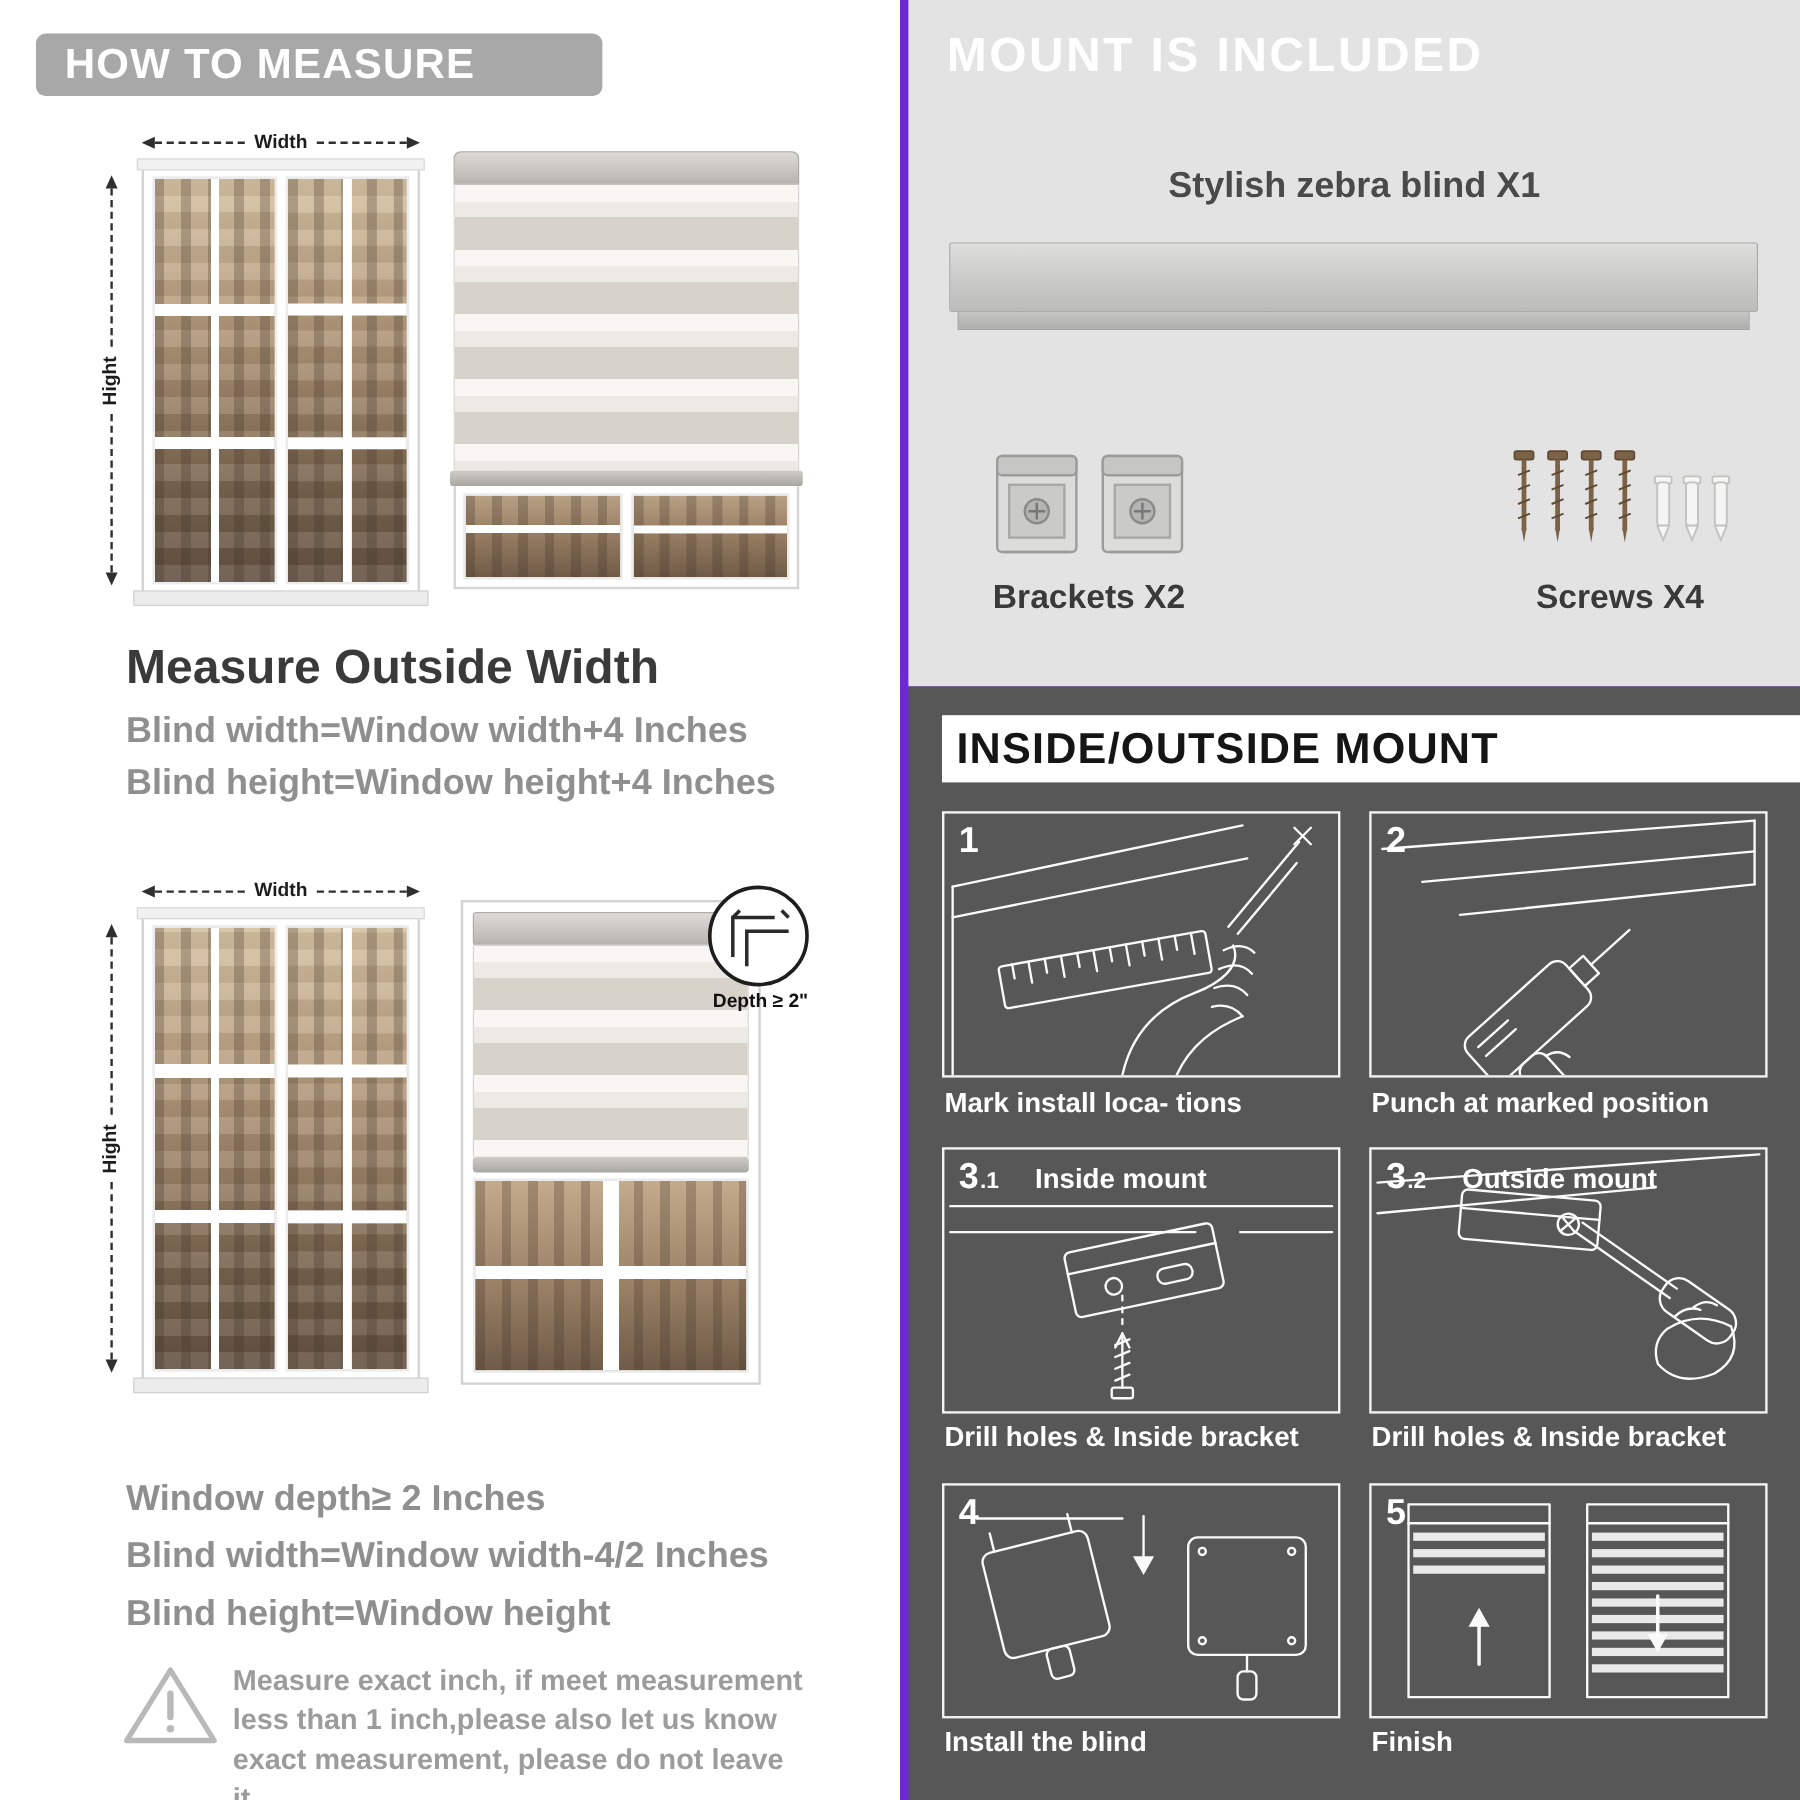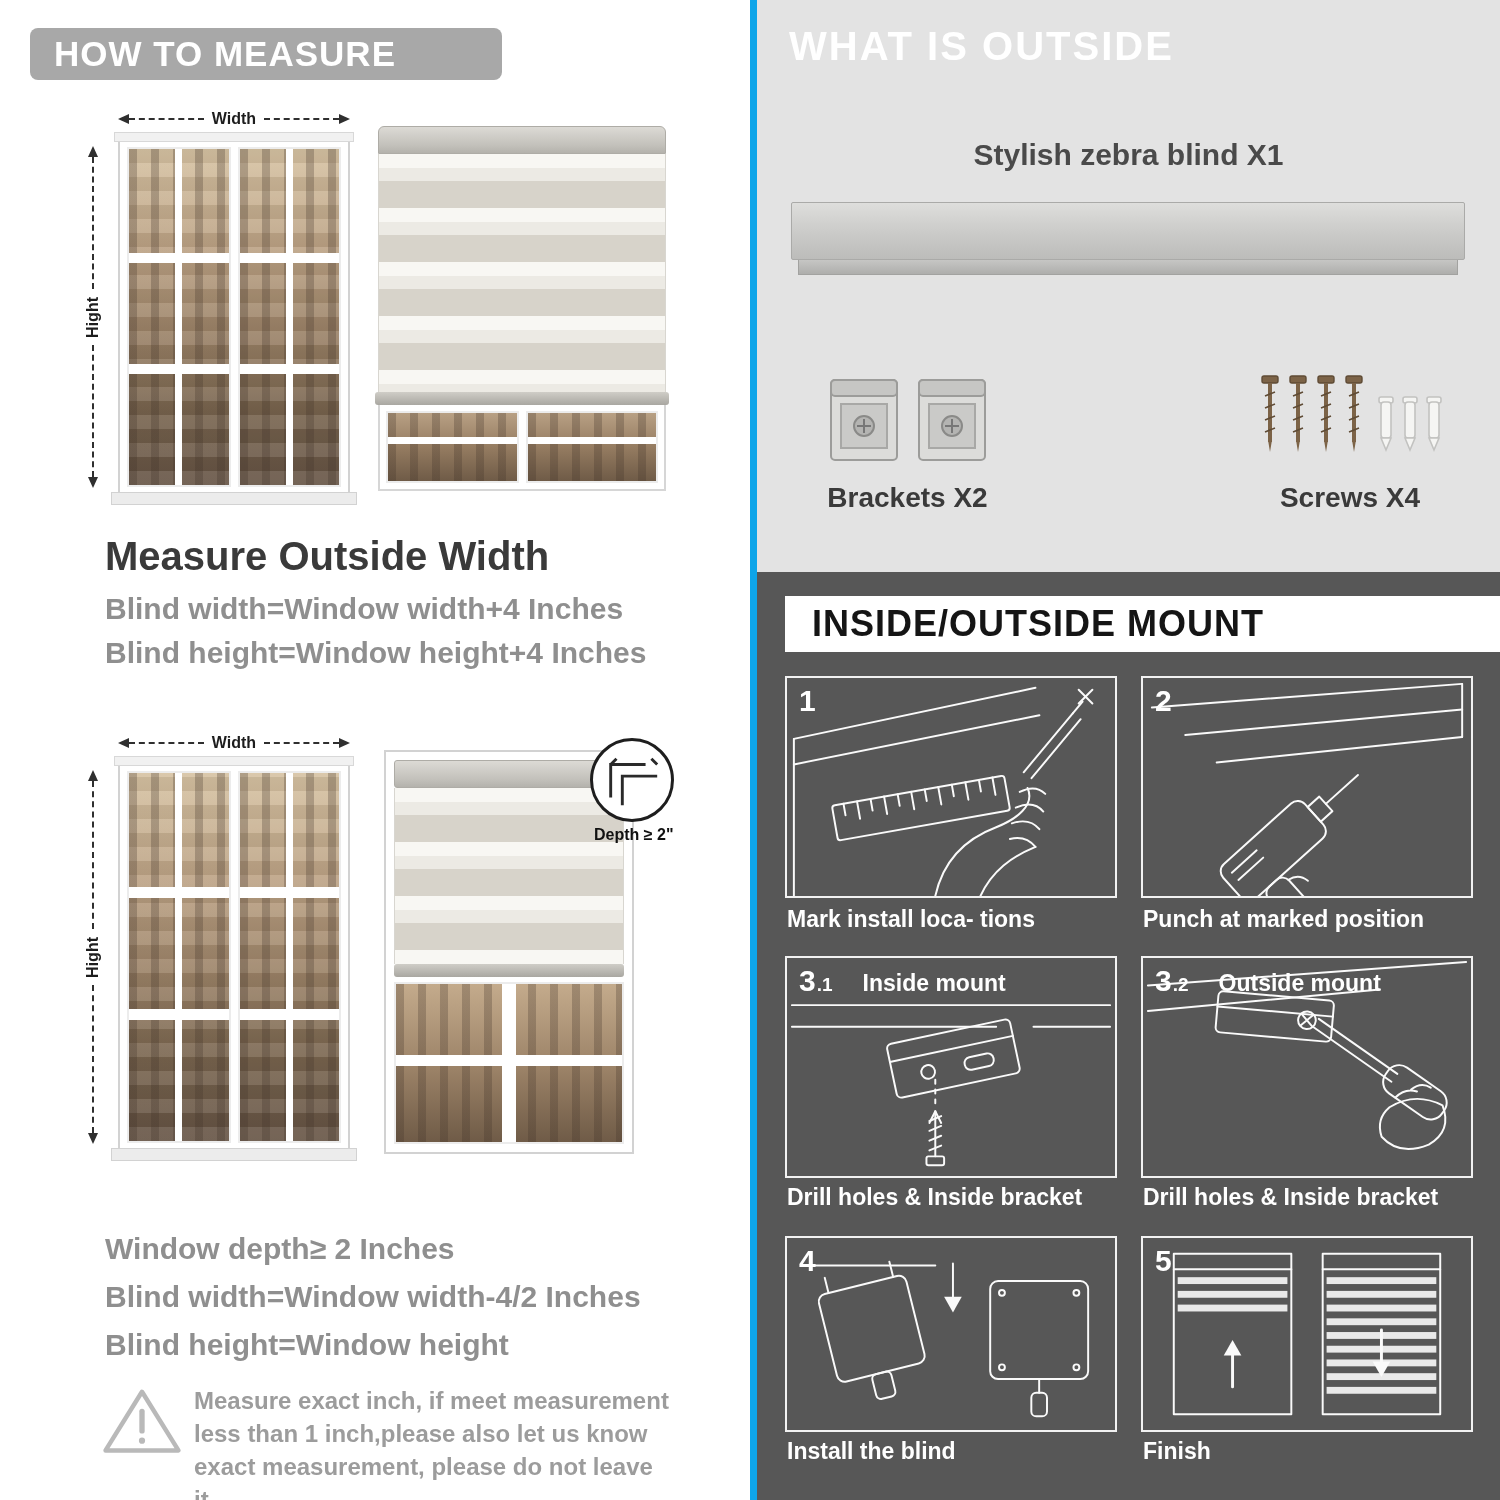--- a/index.html
+++ b/index.html
@@ -1,18 +1,18 @@
 <!DOCTYPE html>
 <html><head>
 <meta charset="utf-8">
 <style>
   *{margin:0;padding:0;box-sizing:border-box}
   html,body{width:1500px;height:1500px}
   body{font-family:"Liberation Sans","DejaVu Sans",sans-serif;background:#fff}
-  .page{position:relative;width:1500px;height:1500px;background:#0ea5e9;overflow:hidden}
+  .page{position:relative;width:1500px;height:1500px;background:#6d28d9;overflow:hidden}
 
   
   .left{position:absolute;left:0;top:0;width:750px;height:1500px;background:#fff}
   .pill{position:absolute;left:30px;top:28px;width:472px;height:52px;background:#a8a8a8;border-radius:8px;
         color:#fff;font-size:35px;font-weight:bold;letter-spacing:1px;line-height:52px;padding-left:24px}
 
   .harrow{position:absolute;display:flex;align-items:center;height:18px}
   .harrow .dash{flex:1;border-top:2px dashed #2f2f2f;height:0}
   .alabel{font-size:16px;font-weight:bold;color:#1d1d1d;white-space:nowrap}
   .harrow .alabel{margin:0 8px}
@@ -75,21 +75,21 @@
   .headrail{position:absolute;left:34px;top:202px;width:674px}
   .hr-main{height:58px;background:linear-gradient(180deg,#dededc 0%,#cfcfcd 40%,#bcbcba 100%);border:1px solid #aaaaa8;border-radius:2px}
   .hr-fascia{height:15px;margin:0 7px;background:linear-gradient(180deg,#c6c6c4,#aeaeac);border:1px solid #a2a2a0;border-top:none}
   .part{position:absolute;top:344px;text-align:center}
   .part-icons{height:122px;display:flex;align-items:flex-end;justify-content:center;gap:14px}
   .part-label{margin-top:16px;font-size:28px;font-weight:bold;color:#3a3a3a;white-space:nowrap}
 
   
   .mount{position:absolute;left:757px;top:572px;width:743px;height:928px;background:#575757}
   .mount-header{position:absolute;left:28px;top:24px;width:715px;height:56px;background:#fff;color:#151515;
-                font-size:36px;font-weight:bold;line-height:56px;padding-left:27px;letter-spacing:1px}
+                font-size:36px;font-weight:bold;line-height:56px;padding-left:12px;letter-spacing:1px}
   .panel{position:absolute;width:332px;border:2px solid #f2f2f2}
   .panel svg{display:block;width:100%;height:100%}
   .pnum{position:absolute;top:6px;left:12px;display:flex;align-items:baseline;color:#fff;font-weight:bold}
   .pnum .n{font-size:30px}
   .pnum .s{font-size:19px;margin-left:1px}
   .pnum .pl{font-size:23px;margin-left:30px}
   .caption{position:absolute;color:#fff;font-size:23px;font-weight:bold;white-space:nowrap}
 </style>
 </head>
 <body>
@@ -175,21 +175,21 @@
       <svg viewBox="0 0 90 80" width="80" height="72" fill="none" stroke="#b9b9b9" stroke-width="5" stroke-linejoin="round" stroke-linecap="round">
         <path d="M45 6 L86 72 H4 Z"></path>
         <path d="M45 28 V50" stroke-width="6"></path>
         <circle cx="45" cy="61" r="3.5" fill="#b9b9b9" stroke="none"></circle>
       </svg>
     </div>
     <div class="note-text" style="left:194px;top:1384px">Measure exact inch, if meet measurement less than 1 inch,please also let us know exact measurement, please do not leave it</div>
   </section>
 
   <section class="included">
-    <div class="inc-header">WHAT IS OUTSIDE</div>
+    <div class="inc-header">MOUNT IS INCLUDED</div>
     <div class="blind-label">Stylish zebra blind X1</div>
 
     <div class="headrail">
       <div class="hr-main"></div>
       <div class="hr-fascia"></div>
     </div>
 
     <div class="part" style="left:48px;width:205px">
       <div class="part-icons">
         <svg viewBox="0 0 74 92" width="74" height="92">

